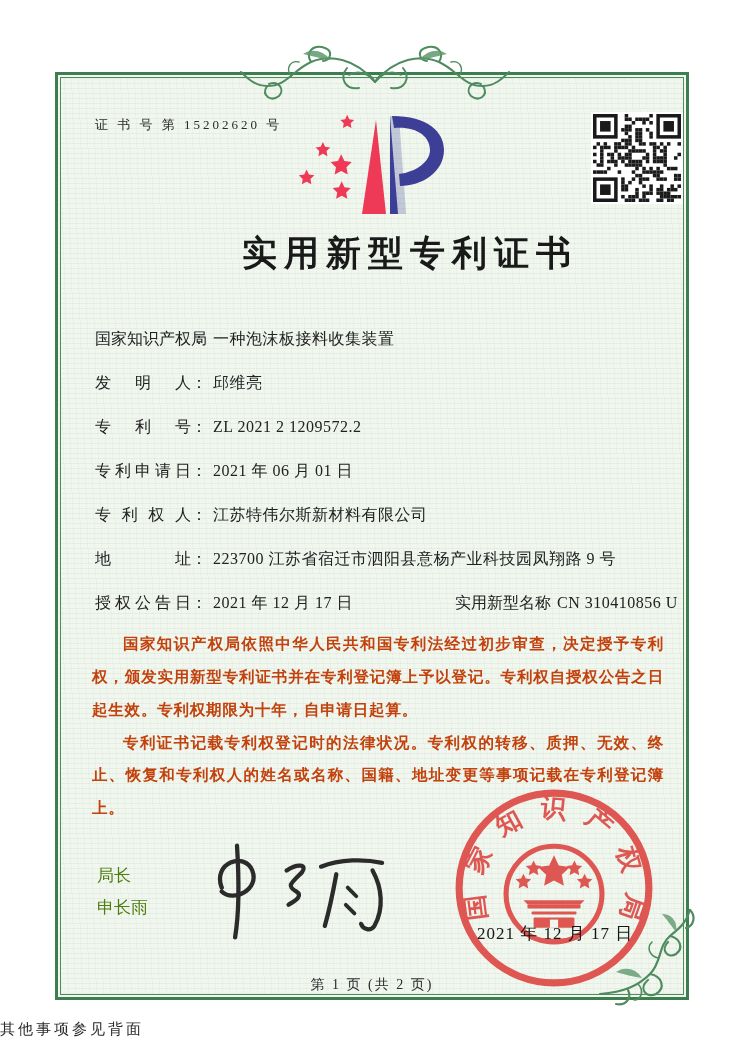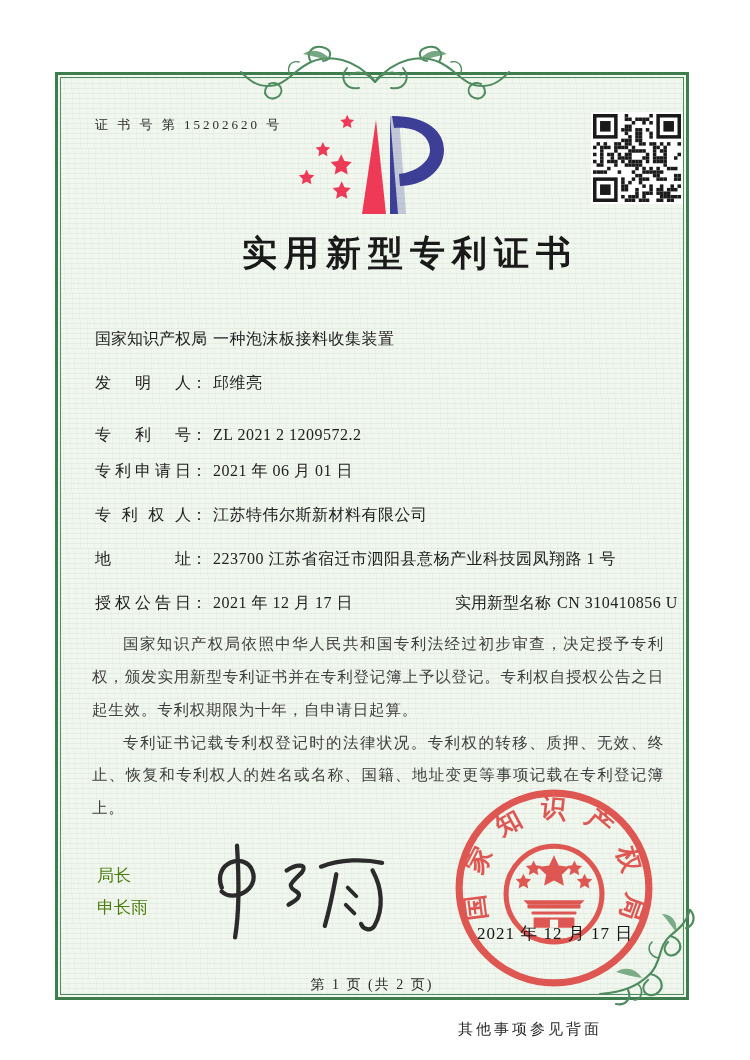--- a/index.html
+++ b/index.html
@@ -41,40 +41,40 @@
     display:inline-block;width:96px;vertical-align:bottom;
     text-align:justify;text-align-last:justify;text-justify:inter-character;
   }
   .fcolon{display:inline-block;margin-right:6px;}
   .fvalue{letter-spacing:0.5px;}
   .frow2{position:absolute;left:360px;white-space:nowrap;}
   .frow2 .flabel{width:80px;}
 
   .paragraphs{
     position:absolute;left:92px;top:628px;width:572px;
-    font-size:15.5px;line-height:2.12;color:#404040;letter-spacing:0.8px;text-align:justify;
+    font-size:15.5px;line-height:2.12;color:#c2410c;letter-spacing:0.8px;text-align:justify;font-weight:bold;
   }
   .paragraphs p{margin:0;text-indent:2em;}
 
   .officer{position:absolute;left:97px;top:860px;font-size:17px;line-height:32px;color:#4d7c0f;
     font-family:"Liberation Sans","DejaVu Sans",sans-serif;}
   .signature{position:absolute;left:195px;top:838px;width:210px;height:105px;}
 
   .seal{position:absolute;left:452px;top:786px;width:204px;height:204px;opacity:0.92;}
   .seal-date{
     position:absolute;left:455px;top:922px;width:200px;text-align:center;
     font-size:17px;color:#161616;letter-spacing:1px;z-index:6;
   }
 
   .page-info{
     position:absolute;left:55px;top:976px;width:634px;text-align:center;
     font-size:14px;color:#2a2a2a;letter-spacing:2px;z-index:5;
   }
   .back-note{
-    position:absolute;left:0;top:1020px;width:602px;text-align:right;
+    position:absolute;left:0;top:1020px;width:602px;text-align:left;
     font-size:15px;color:#2a2a2a;letter-spacing:3px;
   }
 
   .ornament-top{position:absolute;left:235px;top:42px;width:280px;height:64px;z-index:4;}
   .ornament-corner{position:absolute;left:598px;top:898px;width:102px;height:112px;z-index:4;}
 </style>
 </head>
 <body>
 
 <div class="page">
@@ -334,31 +334,31 @@
 
   <div class="title">实用新型专利证书</div>
 
   <div class="fields">
     <div class="frow" style="top:0">
       <span class="flabel">国家知识产权局</span><span class="fcolon">：</span><span class="fvalue">一种泡沫板接料收集装置</span>
     </div>
     <div class="frow" style="top:44px">
       <span class="flabel">发明人</span><span class="fcolon">：</span><span class="fvalue">邱维亮</span>
     </div>
-    <div class="frow" style="top:96px">
+    <div class="frow" style="top:88px">
       <span class="flabel">专利号</span><span class="fcolon">：</span><span class="fvalue">ZL 2021 2 1209572.2</span>
     </div>
     <div class="frow" style="top:132px">
       <span class="flabel">专利申请日</span><span class="fcolon">：</span><span class="fvalue">2021 年 06 月 01 日</span>
     </div>
     <div class="frow" style="top:176px">
       <span class="flabel">专利权人</span><span class="fcolon">：</span><span class="fvalue">江苏特伟尔斯新材料有限公司</span>
     </div>
     <div class="frow" style="top:220px">
-      <span class="flabel">地址</span><span class="fcolon">：</span><span class="fvalue">223700 江苏省宿迁市泗阳县意杨产业科技园凤翔路 1 号</span>
+      <span class="flabel">地址</span><span class="fcolon">：</span><span class="fvalue">223700 江苏省宿迁市泗阳县意杨产业科技园凤翔路 9 号</span>
     </div>
     <div class="frow" style="top:264px">
       <span class="flabel">授权公告日</span><span class="fcolon">：</span><span class="fvalue">2021 年 12 月 17 日</span>
     </div>
     <div class="frow2" style="top:264px">
       <span class="flabel">实用新型名称</span><span class="fcolon">：</span><span class="fvalue">CN 310410856 U</span>
     </div>
   </div>
 
   <div class="paragraphs">

